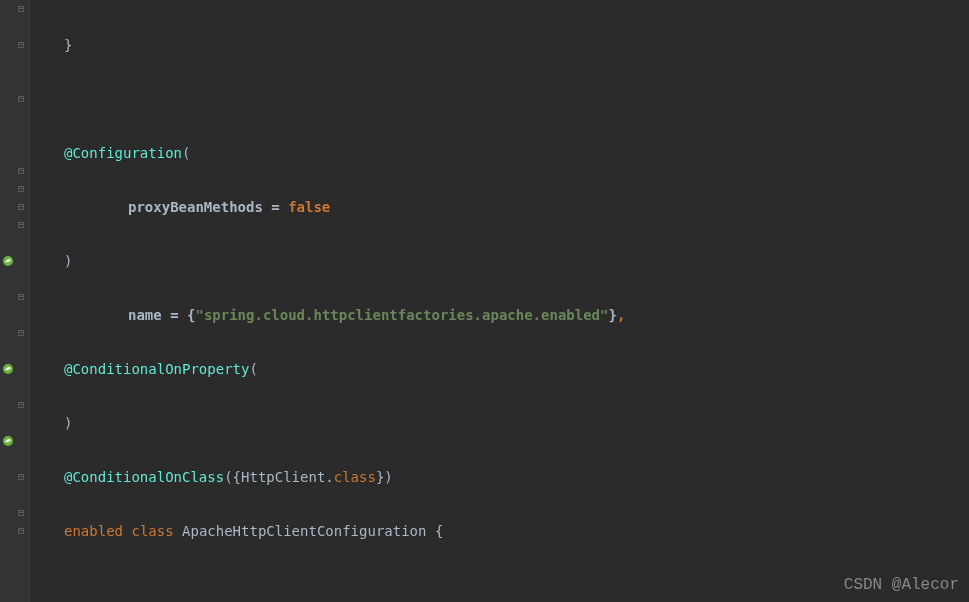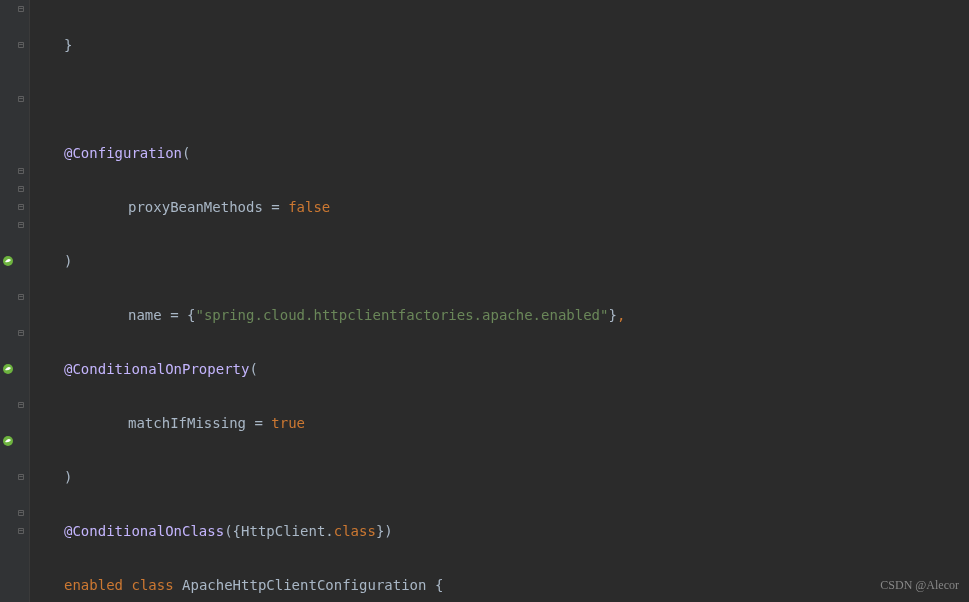--- a/index.html
+++ b/index.html
@@ -42,32 +42,32 @@
   .code {
     position: absolute;
     left: 32px;
     top: 0;
     right: 0;
     white-space: pre;
     padding-right: 6px;
   }
   .line { height: 18px; }
   .pad1 { padding-left: 32px; }
-  .pad3 { padding-left: 96px; }
+  .pad3 { padding-left: 96px; font-weight: bold; }
   .kw  { color: #cc7832; }
-  .ann { color: #c4b5fd; }
+  .ann { color: #5eead4; }
   .str { color: #6a8759; }
   .g { color: #a9b7c6; }
   .watermark {
     position: absolute;
     right: 10px;
     bottom: 8px;
-    font-size: 12px;
+    font-size: 16px;
     color: #888;
-    font-family: Liberation Serif, serif;
+    font-family: Liberation Mono, monospace;
   }
 </style>
 </head>
 <body>
 
 <div class="gutter">
 
   <div id="gutter-marks">
       <div class="gutter-icon" style="top: 0px;">⊟</div>
       <div class="gutter-icon" style="top: 36px;">⊟</div>
@@ -106,21 +106,20 @@
 </div>
 
 <div class="code">
   <div class="line pad1"><span class="g">}</span></div>
   <div class="line"></div>
   <div class="line pad1"><span class="ann"><span>@</span><span>Configuration</span></span><span class="g">(</span></div>
   <div class="line pad3"><span class="g">proxyBeanMethods</span><span class="g"> = </span><span class="kw">false</span></div>
   <div class="line pad1"><span class="g">)</span></div>
   <div class="line pad3"><span class="g">name</span><span class="g"> = </span><span class="g">{</span><span class="str">"spring.cloud.httpclientfactories.apache.enabled"</span><span class="g">}</span><span class="kw">,</span></div>
   <div class="line pad1"><span class="ann"><span>@</span><span>ConditionalOnProperty</span></span><span class="g">(</span></div>
-  <div class="line pad3"><span class="g">matchIfMissing</span><span class="g"> = </span><span class="kw">true</span></div>
   <div class="line pad1"><span class="g">)</span></div>
   <div class="line pad1"><span class="ann"><span>@</span><span>ConditionalOnClass</span></span><span class="g">(</span><span class="g">{</span><span class="g">HttpClient</span><span class="g">.</span><span class="kw">class</span><span class="g">}</span><span class="g">)</span></div>
   <div class="line pad1"><span class="kw">enabled</span><span> </span><span class="kw">class</span><span> </span><span class="g">ApacheHttpClientConfiguration</span><span> </span><span class="g">{</span></div>
   
   
   
   
   
   
   

